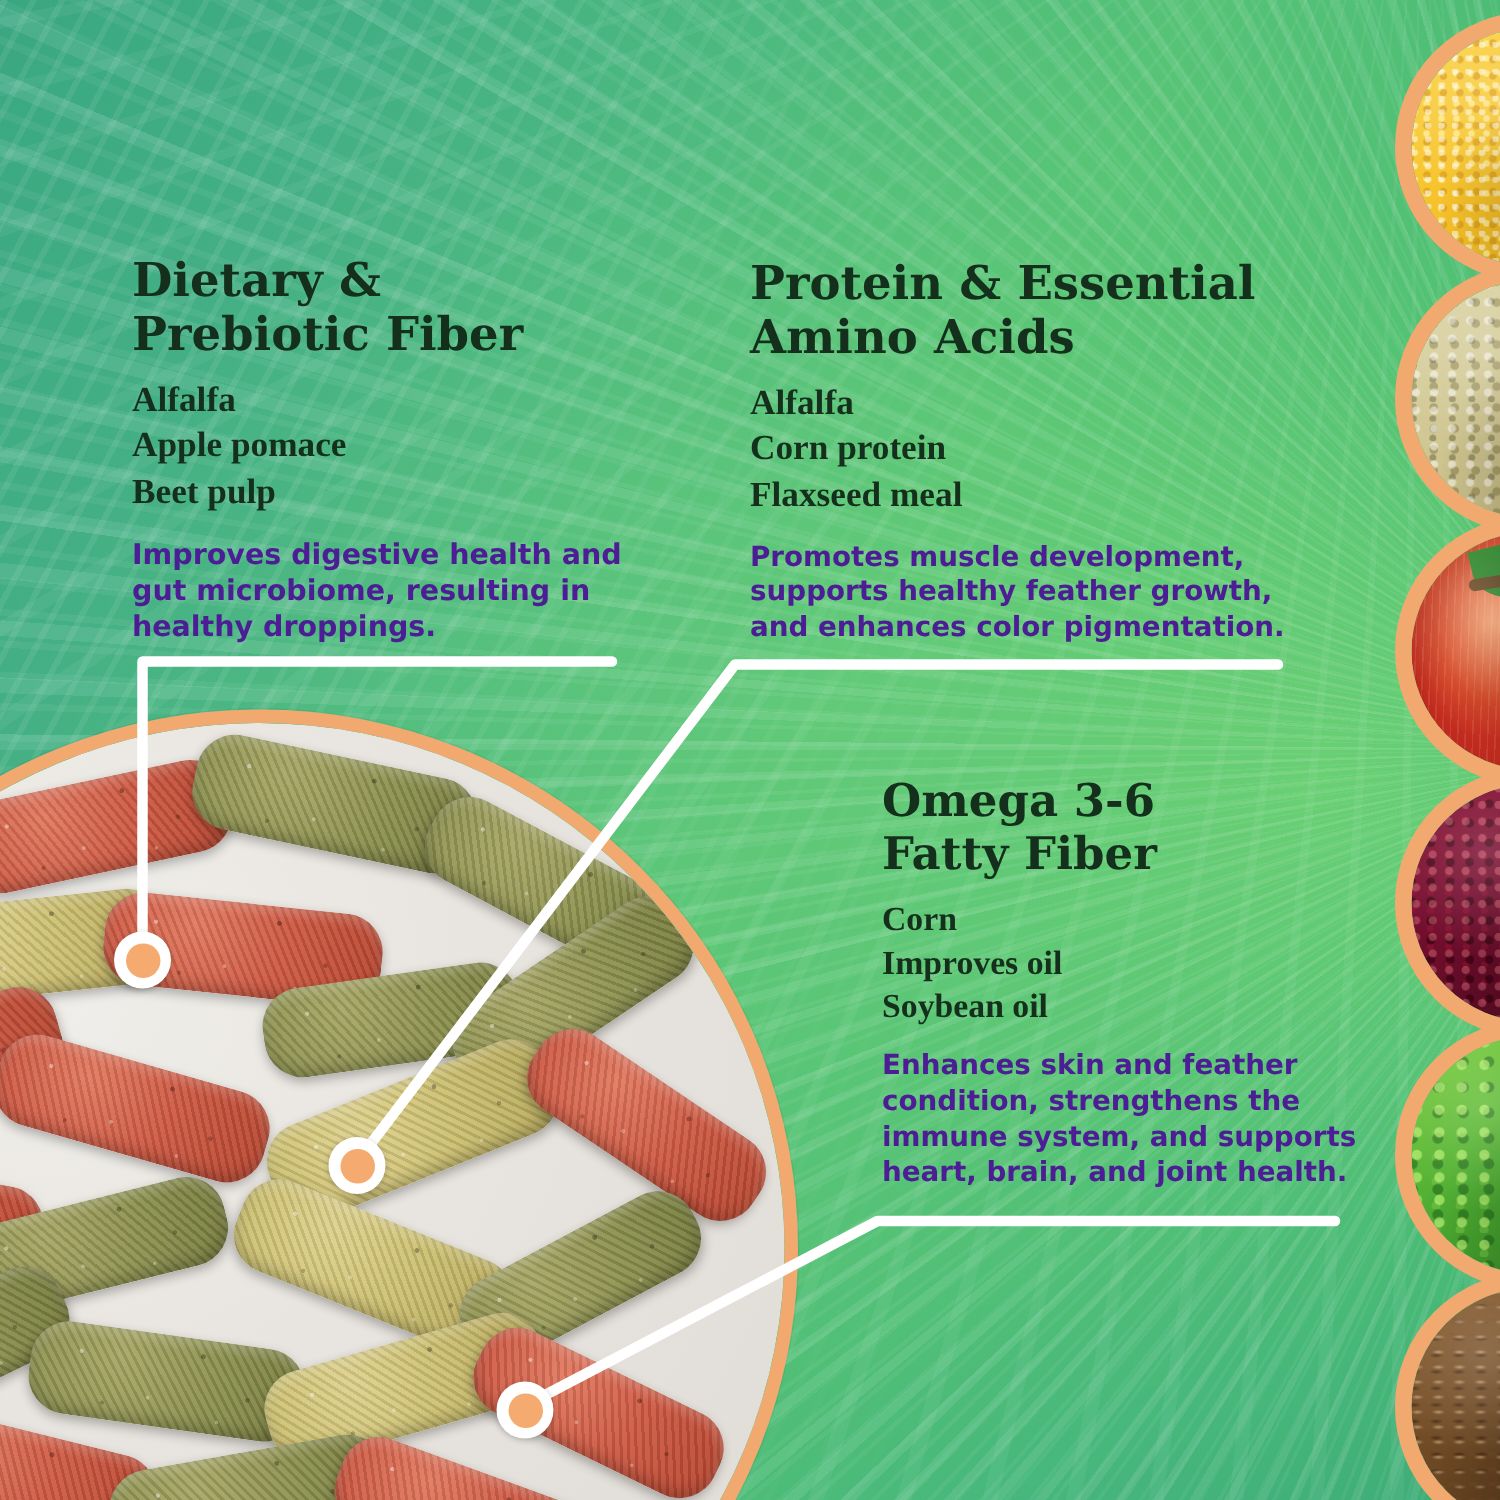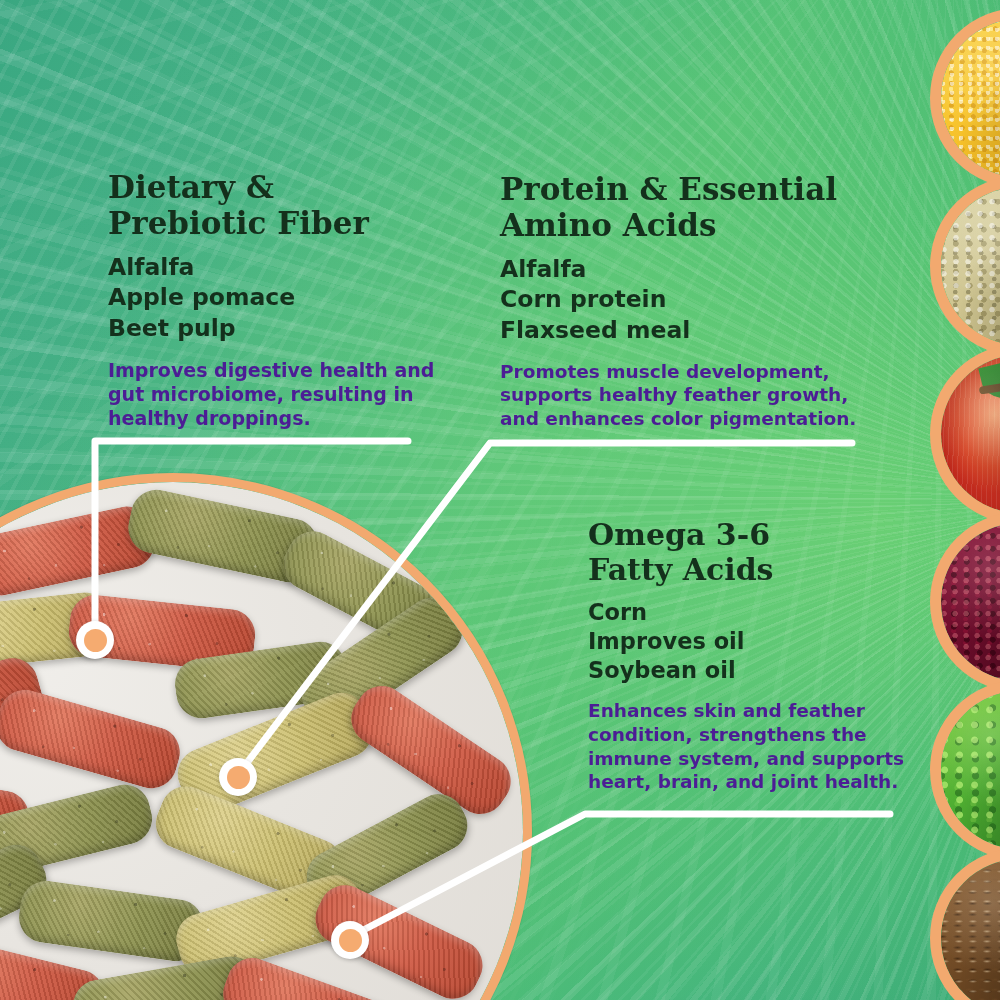--- a/index.html
+++ b/index.html
@@ -48,26 +48,26 @@
     font-weight:700;font-size:49px;letter-spacing:-0.3px;color:#ffffff;
     text-shadow:0 1px 3px rgba(0,0,0,0.12);white-space:nowrap;}
 
   
   .block{position:absolute;}
   .blk-head{font-family:"DejaVu Serif","Liberation Serif",serif;
     font-weight:700;font-size:31px;line-height:1.16;color:#14301c;margin:0 0 10px 0;}
   .blk-head span{display:block;}
   .blk-list{font-family:"DejaVu Sans","Liberation Sans",sans-serif;
     font-weight:700;font-size:23.5px;line-height:1.30;color:#14301c;margin:0 0 14px 0;}
-  .blk-list span{display:block;}
+  .blk-list span{display:block;font-family:Liberation Serif, serif;}
   .blk-desc{font-family:"DejaVu Sans","Liberation Sans",sans-serif;
     font-weight:700;font-size:19px;line-height:1.28;color:#4c1d95;margin:0;}
   .blk-desc span{display:block;}
 
-  #block-fiber{left:88px;top:170px;width:350px;margin-left:20px;}
+  #block-fiber{left:88px;top:170px;width:350px;}
   #block-protein{left:500px;top:172px;width:370px;}
   #block-omega{left:588px;top:518px;width:320px;}
   #block-omega .blk-head{font-size:30px;}
   #block-omega .blk-list{font-size:22.5px;}
   #block-omega .blk-desc{font-size:18.5px;}
   #block-protein .blk-desc{font-size:18.5px;}
 
   
   .bowl{position:absolute;left:-186px;top:473px;width:700px;height:700px;
     border-radius:50%;overflow:hidden;
@@ -293,21 +293,21 @@
     <p class="blk-desc">
       <span>Promotes muscle development,</span>
       <span>supports healthy feather growth,</span>
       <span>and enhances color pigmentation.</span>
     </p>
   </div>
 
   <div class="block" id="block-omega">
     <h2 class="blk-head">
       <span>Omega 3-6</span>
-      <span>Fatty Acids</span>
+      <span>Fatty Fiber</span>
     </h2>
     <div class="blk-list">
       <span>Corn</span>
       <span>Improves oil</span>
       <span>Soybean oil</span>
     </div>
     <p class="blk-desc">
       <span>Enhances skin and feather</span>
       <span>condition, strengthens the</span>
       <span>immune system, and supports</span>

